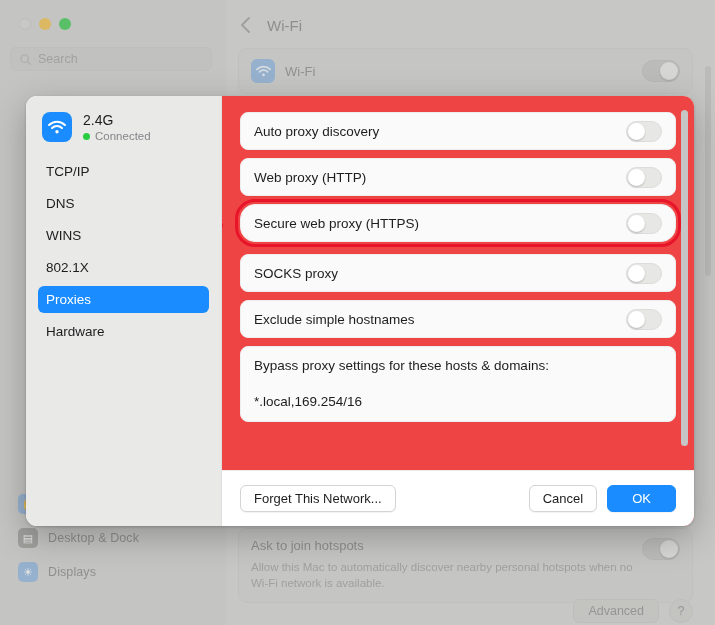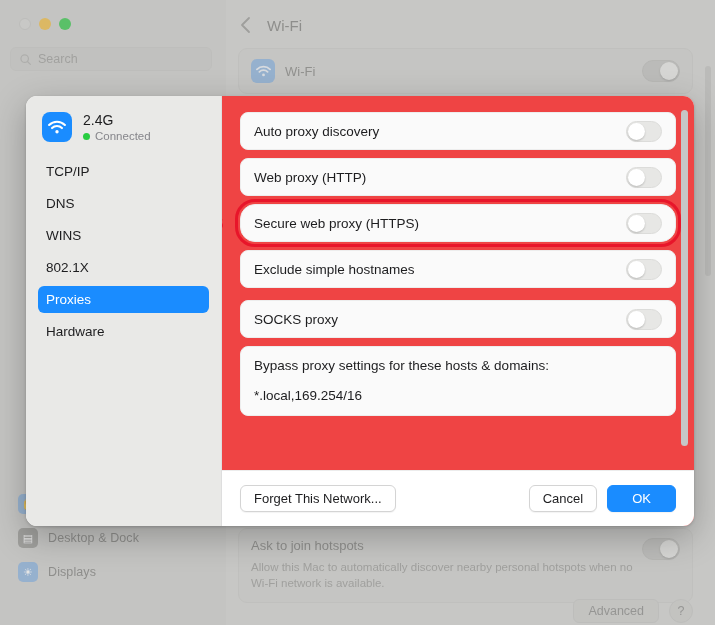--- a/index.html
+++ b/index.html
@@ -261,21 +261,21 @@
     font-size: 15px; font-weight: bold; color: #e8152a;
   }
 
   .bypass-box {
     background: #fafafa;
     border: 1px solid #ededed;
     border-radius: 8px;
     padding: 11px 13px 12px;
   }
   .bypass-title { font-size: 13.5px; color: #1d1d1f; }
-  .bypass-value { font-size: 13.5px; color: #1d1d1f; margin-top: 15px; }
+  .bypass-value { font-size: 13.5px; color: #1d1d1f; margin-top: 21px; }
 
   .dlg-scrollbar {
     position: absolute; right: 6px; top: 14px; bottom: 8px;
     width: 7px;
   }
   .dlg-scroll-thumb {
     position: absolute; top: 0; width: 7px; height: 336px;
     border-radius: 3.5px; background: #c6c6c6;
   }
 
@@ -441,29 +441,29 @@
         </div>
 
         <div class="proxy-row highlight">
           <span class="marker">5</span>
           <span class="proxy-label">Secure web proxy (HTTPS)</span>
           <span class="sw">
               <span class="knob"></span>
             </span>
         </div>
 
+        <div class="proxy-row" style="margin-top:12px">
+          <span class="proxy-label">SOCKS proxy</span>
+          <span class="sw">
+              <span class="knob"></span>
+            </span>
+        </div>
+
         <div class="proxy-row">
           <span class="proxy-label">Exclude simple hostnames</span>
-          <span class="sw">
-              <span class="knob"></span>
-            </span>
-        </div>
-
-        <div class="proxy-row" style="margin-top:12px">
-          <span class="proxy-label">SOCKS proxy</span>
           <span class="sw">
               <span class="knob"></span>
             </span>
         </div>
 
         <div class="bypass-box">
           <div class="bypass-title">Bypass proxy settings for these hosts &amp; domains:</div>
           <div class="bypass-value">*.local,169.254/16</div>
         </div>
 

